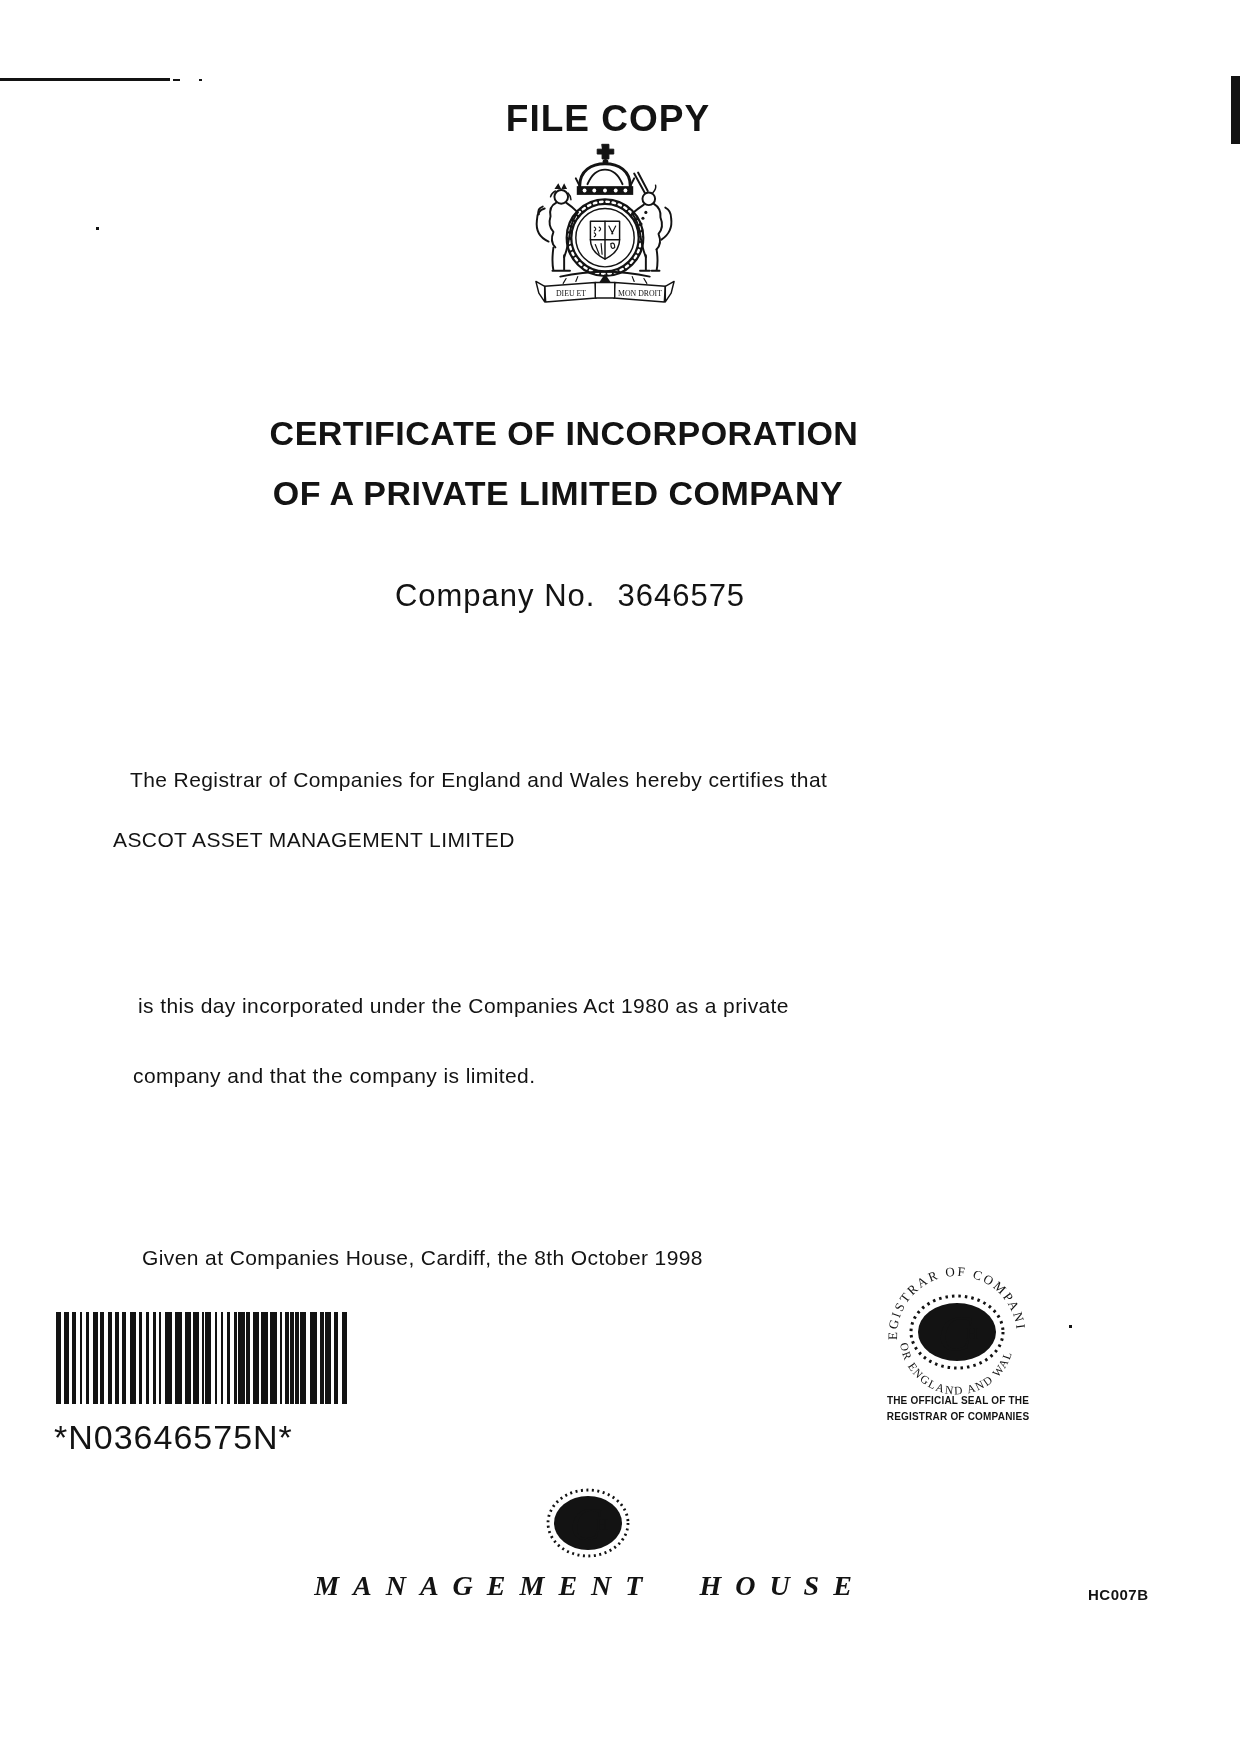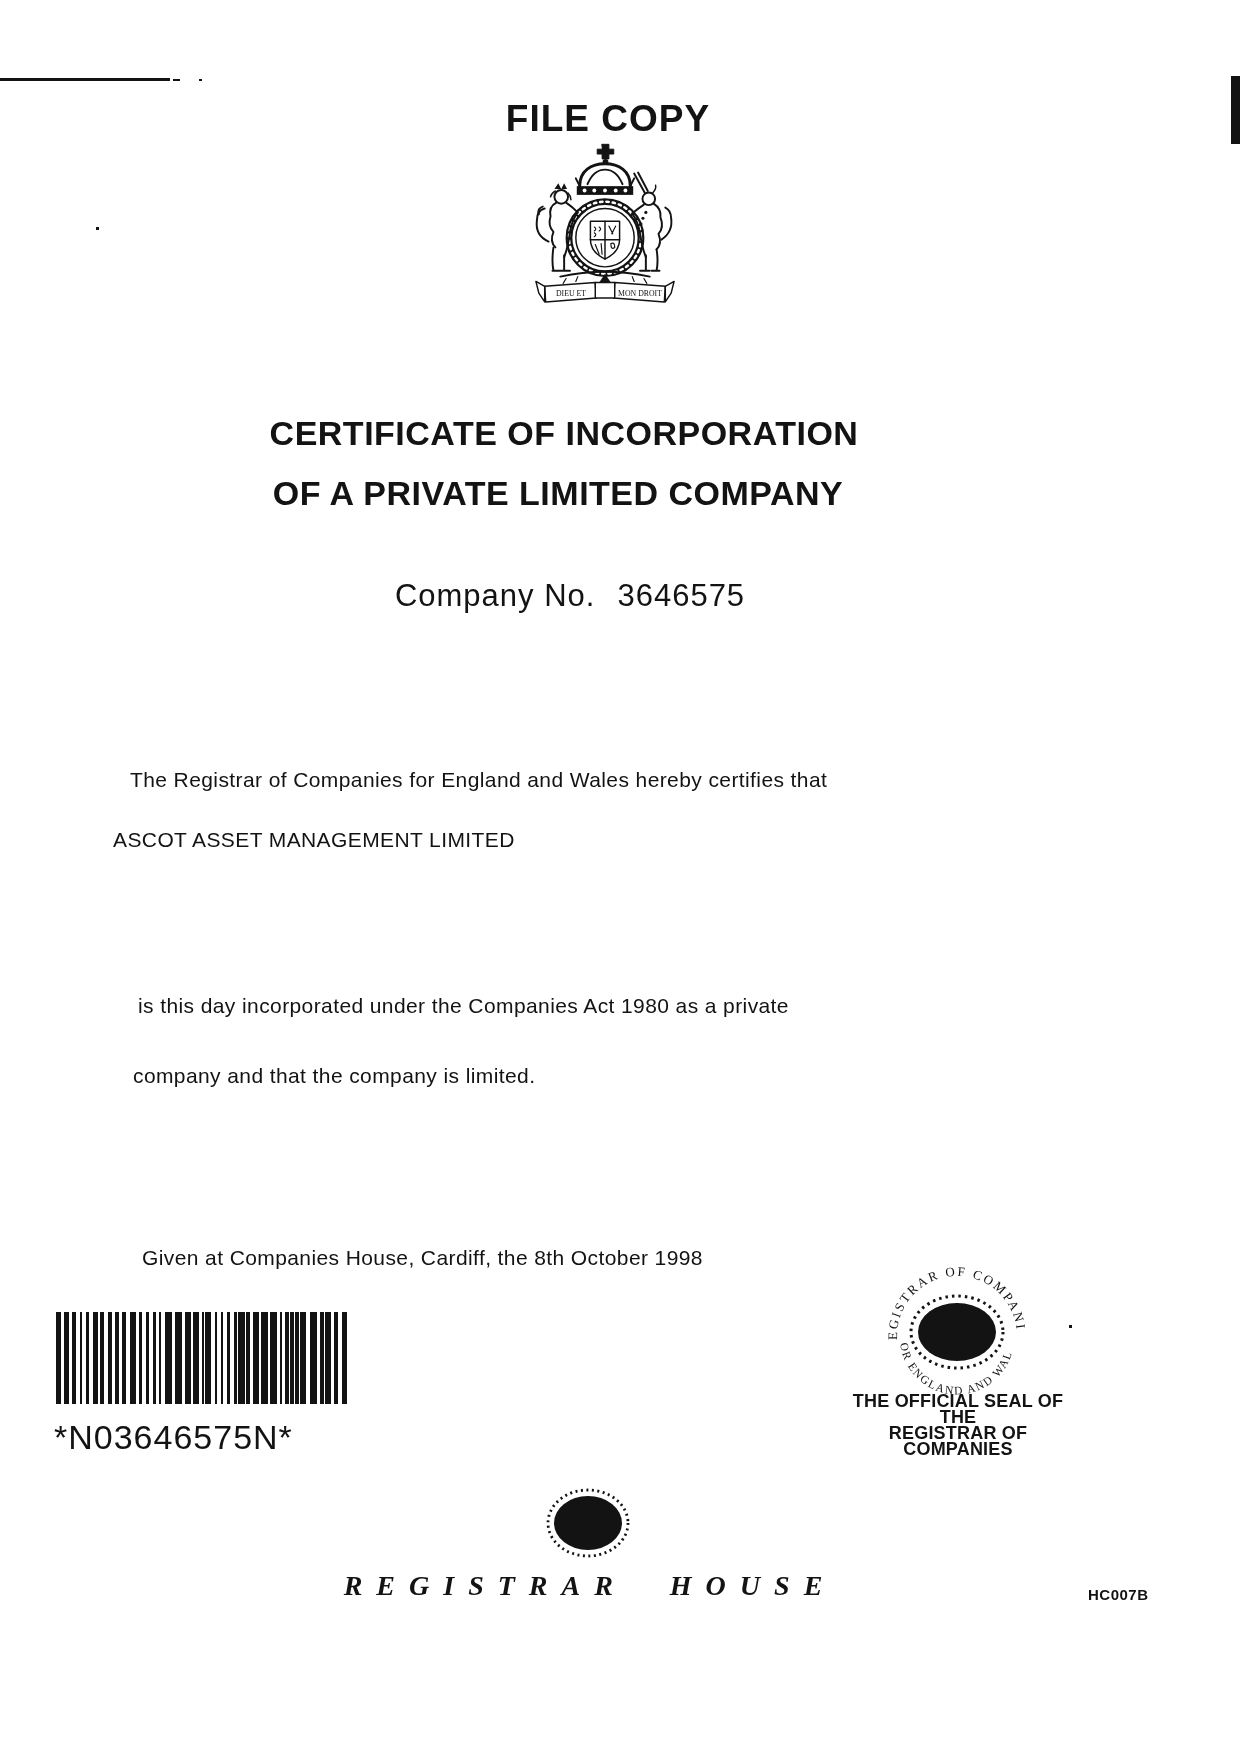--- a/index.html
+++ b/index.html
@@ -35,21 +35,21 @@
   .barcode{
     position:absolute;left:56px;top:1312px;width:292px;height:92px;
   }
   .barcode i{position:absolute;top:0;height:100%;background:var(--ink);}
   .barcode-text{
     position:absolute;left:54px;top:1418px;
     font-size:34px;letter-spacing:1px;
   }
   .seal-caption{
     position:absolute;left:832px;top:1393px;width:252px;
-    text-align:center;font-size:18px;font-weight:bold;
+    text-align:center;font-size:10px;font-weight:bold;
     line-height:16px;letter-spacing:.2px;
   }
   .wordmark{
     position:absolute;left:140px;top:1570px;width:900px;
     text-align:center;
     font-family:"Liberation Serif",serif;
     font-style:italic;font-weight:bold;
     font-size:28px;letter-spacing:14px;word-spacing:22px;
   }
   .formcode{
@@ -226,15 +226,15 @@
 
 <div class="abs" style="left:538px;top:1478px;">
   <svg width="100" height="90" viewBox="0 0 100 90">
     <ellipse cx="50" cy="45" rx="40" ry="33" fill="none" stroke="#131313" stroke-width="2.8" stroke-dasharray="2 3.5"></ellipse>
     <ellipse cx="50" cy="45" rx="34" ry="27" fill="#131313" stroke="none"></ellipse>
     <text x="32" y="62" font-family="Liberation Serif, serif" font-style="italic" font-size="46" fill="#ffffff">C</text>
     <text x="58" y="52" font-family="Liberation Serif, serif" font-size="16" fill="#ffffff">H</text>
   </svg>
 </div>
 
-<div class="wordmark">REGISTRAR HOUSE</div>
+<div class="wordmark">MANAGEMENT HOUSE</div>
 
 <div class="formcode">HC007B</div>
 
 </body></html>

